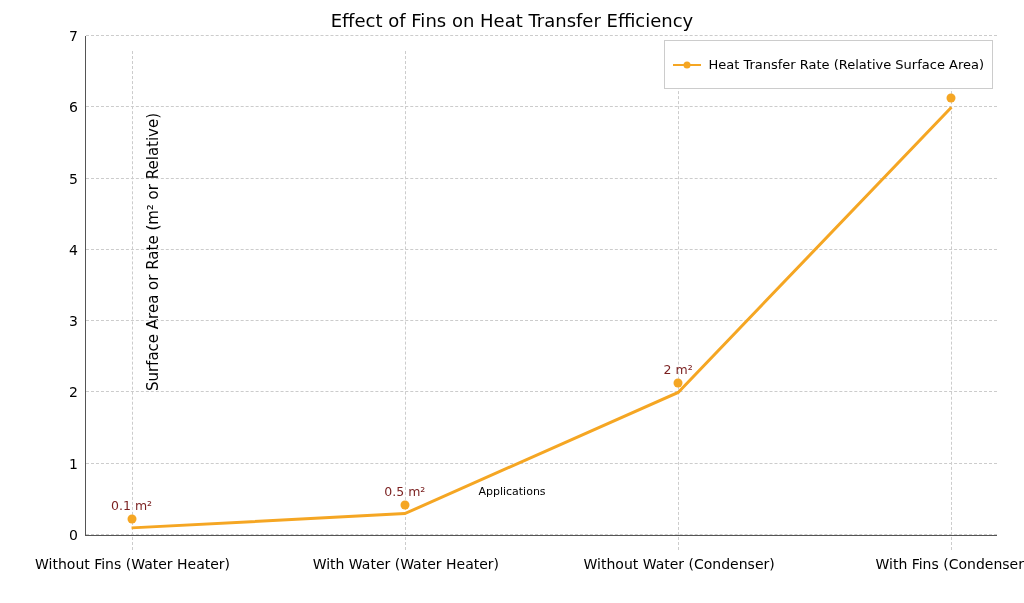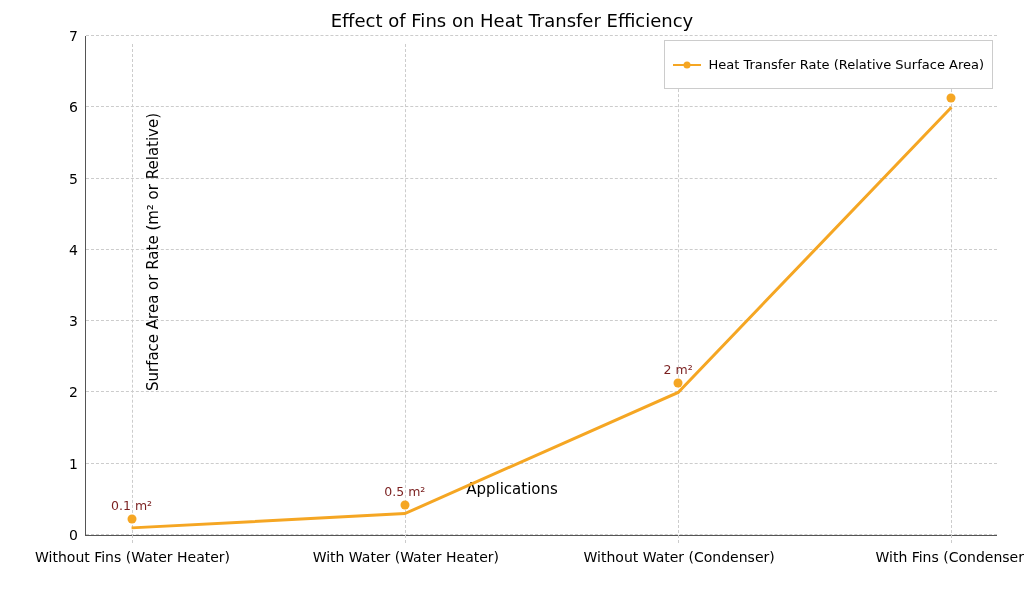--- a/index.html
+++ b/index.html
@@ -31,40 +31,40 @@
       transform-origin: center;
       font-size: 15px;
       color: #000;
       white-space: nowrap;
     }
     .xlabel {
       position: absolute;
       width: 100%;
       text-align: center;
       bottom: 6px;
-      font-size: 15px;
+      font-size: 11px;
       color: #000;
     }
     .plot-area {
       position: absolute;
       left: 85px;
       top: 36px;
       width: 912px;
       height: 500px;
       border-left: 1.2px solid #555;
       border-bottom: 1.2px solid #555;
     }
     .gridline-h {
       position: absolute;
       left: 0; width: 100%;
       border-top: 1px dashed #ccc;
     }
     .gridline-v {
       position: absolute;
-      top: 8px; height: 100%;
+      top: 15px; height: 100%;
       border-left: 1px dashed #ccc;
     }
     .ytick-label {
       position: absolute;
       right: 100%;
       margin-right: 8px;
       transform: translateY(-50%);
       font-size: 14px;
       color: #000;
     }

